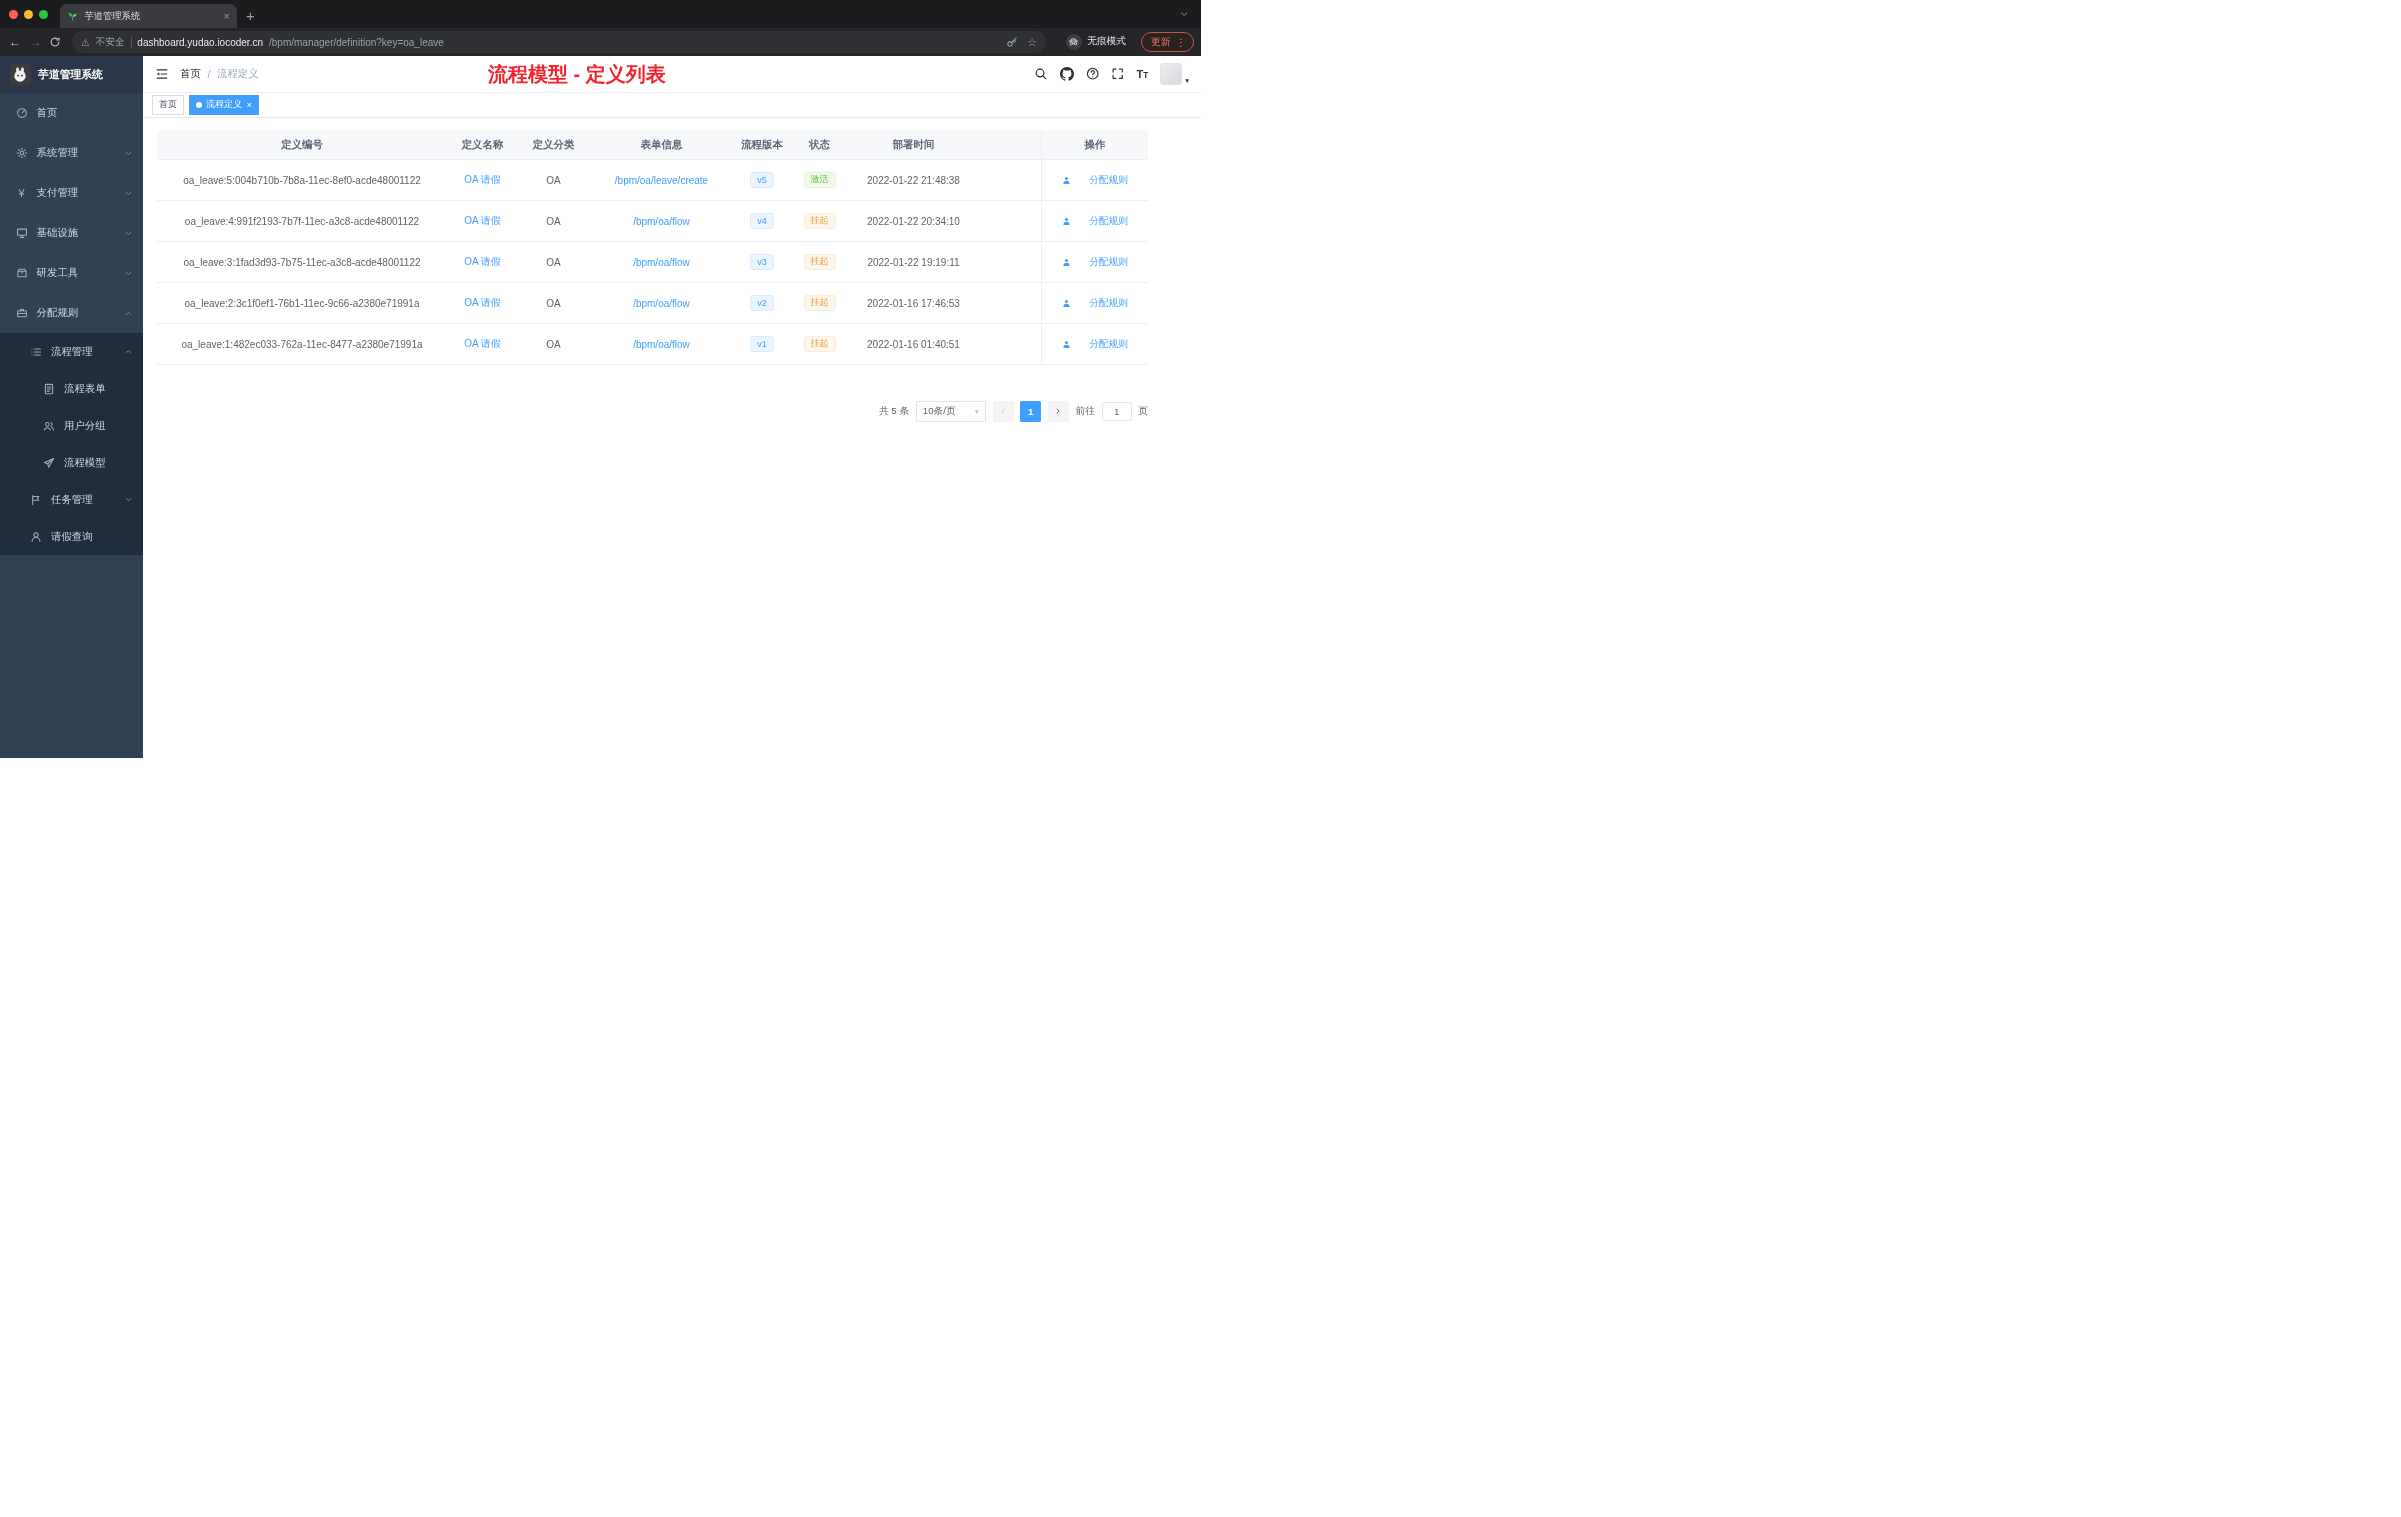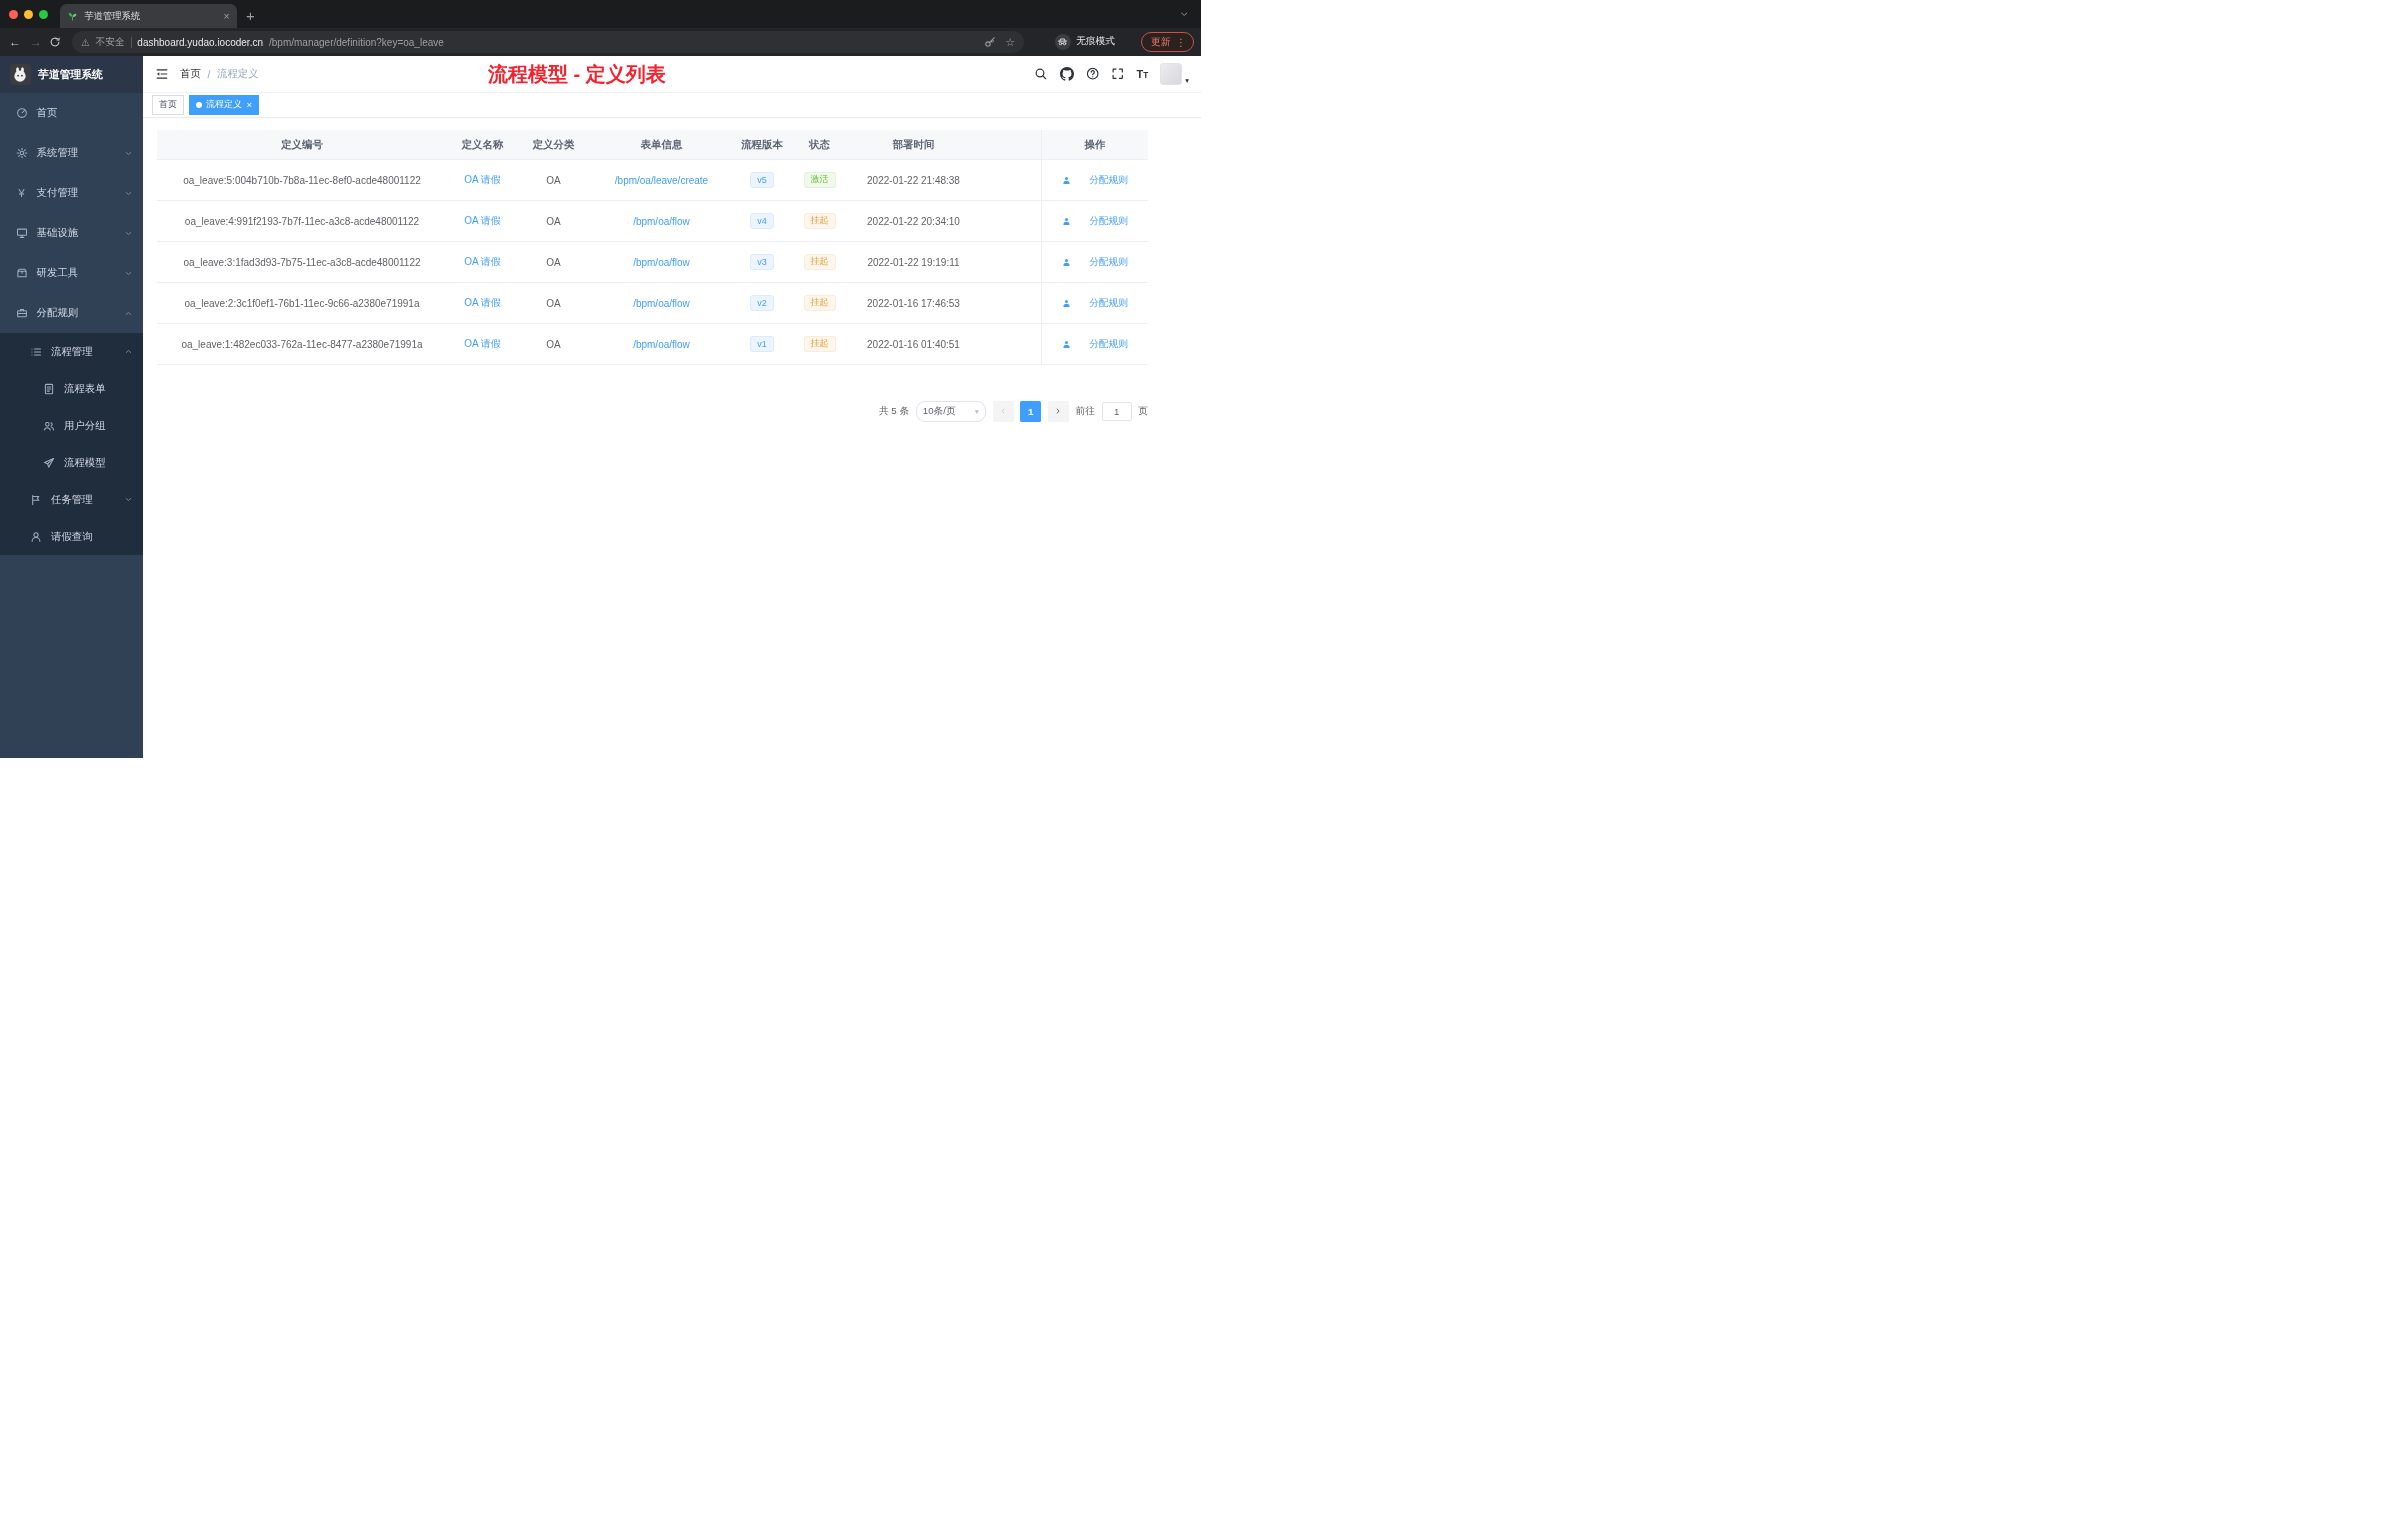--- a/index.html
+++ b/index.html
@@ -22,21 +22,21 @@
   .toolbar { height:28px; background:#242528; display:flex; align-items:center; padding:0 7.4px; gap:6px; color:#c7cacf; }
   .navico { width:15px; height:15px; display:flex; align-items:center; justify-content:center; font-size:12px; color:#c9ccd1; cursor:pointer; }
   .navico.disabled { color:#63666a; }
   .omnibox { flex:1; height:22px; background:#2e3033; border-radius:11px; display:flex; align-items:center; gap:6px; padding:0 9px; margin:0 4.5px; font-size:9.7px; cursor:text; }
   .sec-label { color:#9aa0a6; }
   .omni-div { width:0.7px; height:11px; background:#55585c; }
   .url-host { color:#e8eaed; font-size:10px; }
   .url-path { color:#9aa0a6; font-size:10px; }
   .omni-right { margin-left:auto; display:flex; align-items:center; gap:9px; color:#9aa0a6; }
   .star { font-size:11px; }
-  .incog { display:flex; align-items:center; gap:5.2px; color:#e8eaed; font-size:9.7px; margin:0 20px; }
+  .incog { display:flex; align-items:center; gap:5.2px; color:#e8eaed; font-size:9.7px; margin:0 9px; }
   .incog-ico { width:16.3px; height:16.3px; border-radius:50%; background:#3c3d40; color:#dfe1e5; display:flex; align-items:center; justify-content:center; }
   .update-pill { display:flex; align-items:center; gap:5.2px; border:0.7px solid #c4554a; background:#2b2220; color:#ee7b6c; border-radius:10.4px; padding:2.2px 6.7px 2.2px 9px; font-size:9.7px; cursor:pointer; }
   .dots { font-size:10.4px; color:#ee7b6c; }
 
   
   .app { display:flex; height:702px; }
   .sidebar { width:143px; background:#304156; flex-shrink:0; }
   .logo-row { height:37px; background:#2b3649; display:flex; align-items:center; gap:7.4px; padding-left:9.7px; color:#fff; font-weight:bold; font-size:10.8px; }
   .logo-img { width:21px; height:21px; border-radius:3.7px; background:#3c3c3e; display:flex; align-items:center; justify-content:center; }
   .menu-item { height:40px; display:flex; align-items:center; gap:9px; padding:0 10.4px 0 15.6px; color:#cfd6e1; font-size:10.4px; cursor:pointer; }
@@ -86,21 +86,21 @@
   .link { color:#409eff; cursor:pointer; }
   .etag { display:inline-flex; align-items:center; height:16.3px; padding:0 6px; border-radius:3px; font-size:9px; border:0.7px solid; }
   .etag.version { background:#ecf5ff; border-color:#d9ecff; color:#409eff; }
   .etag[data-status="success"] { background:#f0f9eb; border-color:#e1f3d8; color:#67c23a; }
   .etag[data-status="warning"] { background:#fdf6ec; border-color:#faecd8; color:#e6a23c; }
   .action-link { color:#409eff; display:flex; align-items:center; gap:18px; font-size:9.7px; cursor:pointer; }
   .pico { width:9px; height:9px; fill:#409eff; }
 
   
   .pagination { width:991px; margin-top:36px; display:flex; align-items:center; justify-content:flex-end; gap:6.7px; font-size:9.7px; color:#606266; }
-  .psize { width:70px; height:21px; border:0.7px solid #e0e3e9; border-radius:9px; display:flex; align-items:center; justify-content:space-between; padding:0 6px; cursor:pointer; }
+  .psize { width:70px; height:21px; border:0.7px solid #e0e3e9; border-radius:1px; display:flex; align-items:center; justify-content:space-between; padding:0 6px; cursor:pointer; }
   .psize .pcaret { color:#b4bccc; font-size:7.4px; }
   .pbtn { width:21px; height:21px; background:#f4f4f5; border-radius:1.5px; display:flex; align-items:center; justify-content:center; cursor:pointer; }
   .pbtn .chevp { width:8.2px; height:8.2px; }
   .pbtn.prev { color:#c0c4cc; }
   .pbtn.next { color:#303133; }
   .chevp.left { transform:rotate(90deg); }
   .chevp.right { transform:rotate(-90deg); }
   .pcur { width:21px; height:21px; background:#409eff; color:#fff; border-radius:1.5px; display:flex; align-items:center; justify-content:center; font-weight:600; cursor:pointer; }
   .goto-input { width:30px; height:19.3px; border:0.7px solid #e0e3e9; border-radius:2.2px; text-align:center; font-size:9.7px; color:#606266; outline:none; background:#fff; font-family:inherit; }
 </style>

